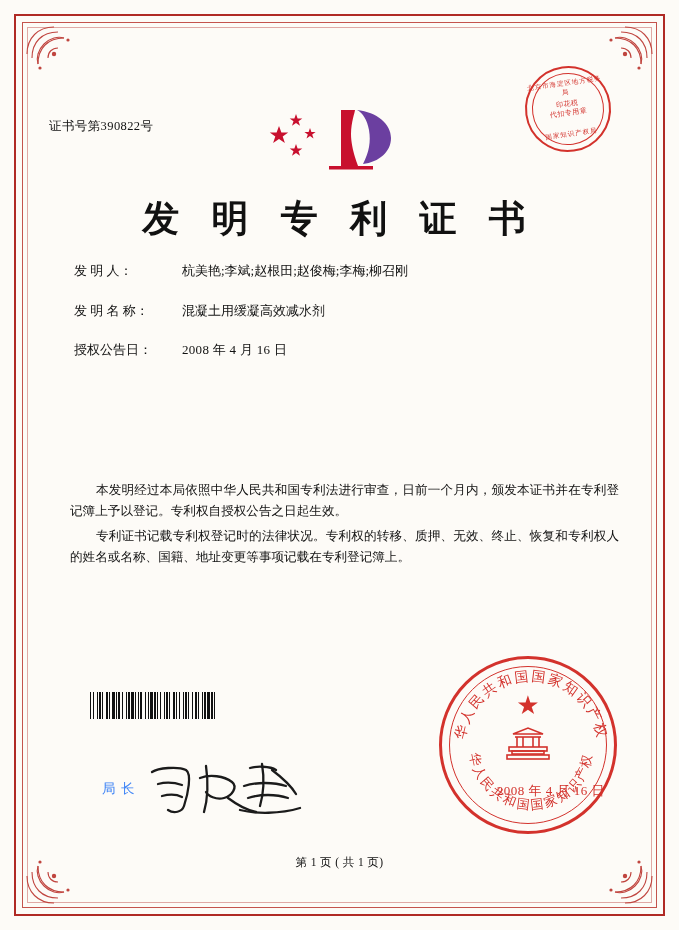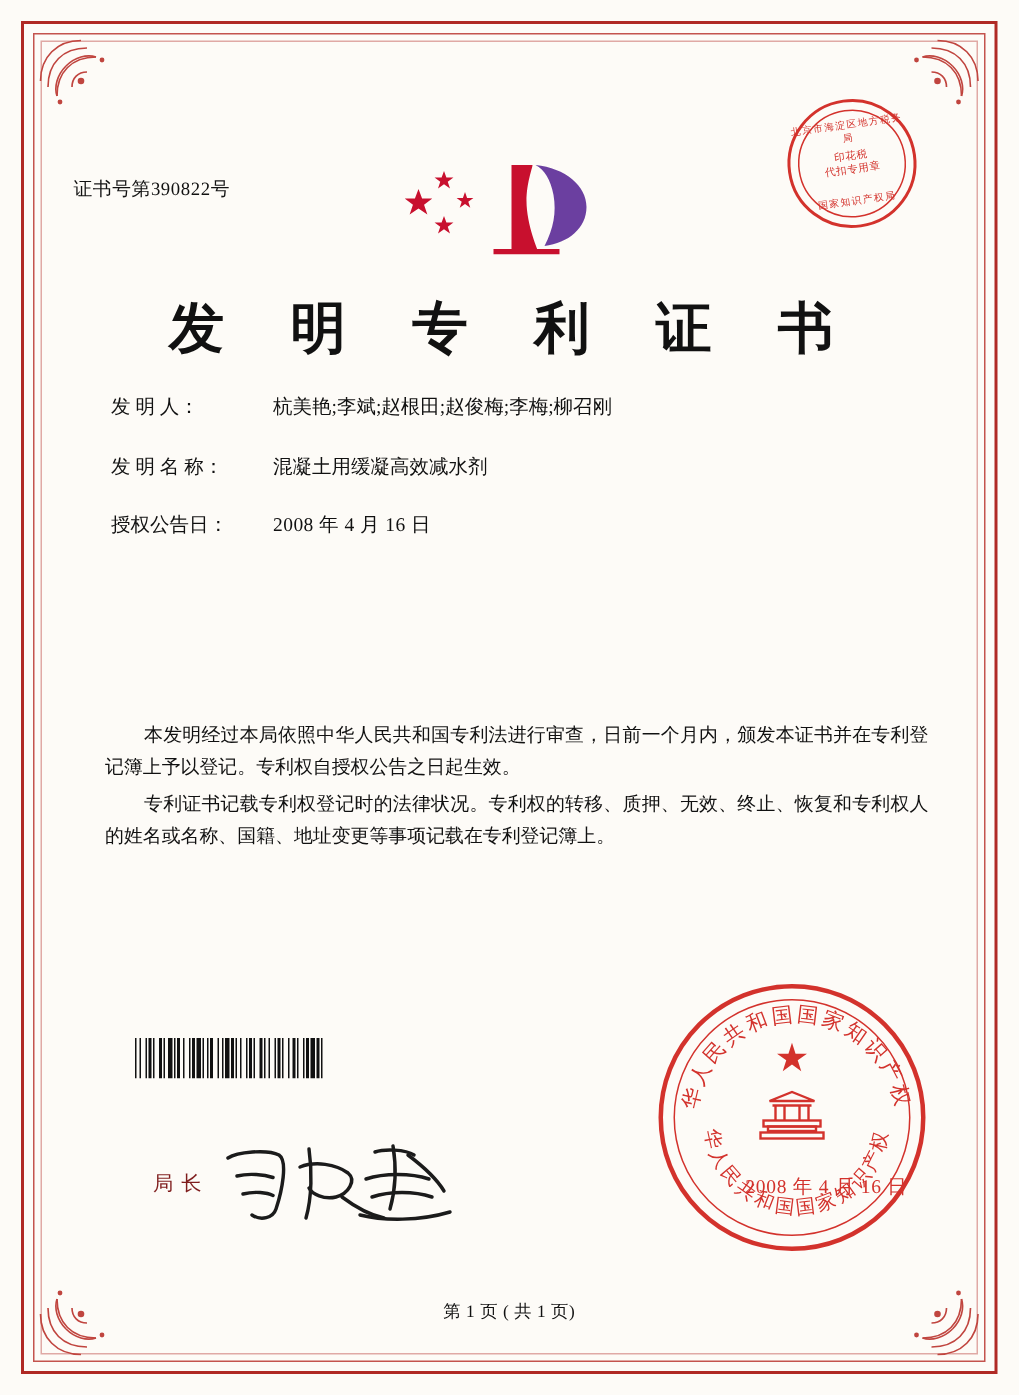--- a/index.html
+++ b/index.html
@@ -95,21 +95,21 @@
   .title {
     position: absolute;
     left: 0;
     right: 0;
     top: 150px;
     text-align: center;
     font-size: 37px;
     font-weight: bold;
     letter-spacing: 11px;
     color: #111;
-    font-family: Liberation Mono, monospace;
+    font-family: Liberation Sans, sans-serif;
   }
 
   .fields {
     position: absolute;
     left: 30px;
     right: 10px;
     top: 218px;
   }
   .field-row {
     display: flex;
@@ -250,35 +250,35 @@
     color: #d3322c;
     letter-spacing: 0.5px;
   }
 
   
   .director {
     position: absolute;
     left: 58px;
     bottom: 88px;
     font-size: 13.5px;
-    color: #7f1d1d;
+    color: #3b82f6;
     letter-spacing: 1px;
   }
   .signature {
     position: absolute;
     left: 100px;
     bottom: 66px;
     width: 170px;
     height: 62px;
   }
 
   .page-no {
     position: absolute;
     left: 0; right: 0;
-    bottom: 4px;
+    bottom: 16px;
     text-align: center;
     font-size: 11.5px;
     color: #111;
     letter-spacing: 0.4px;
   }
 </style>
 </head>
 <body>
 
 <div class="page">

